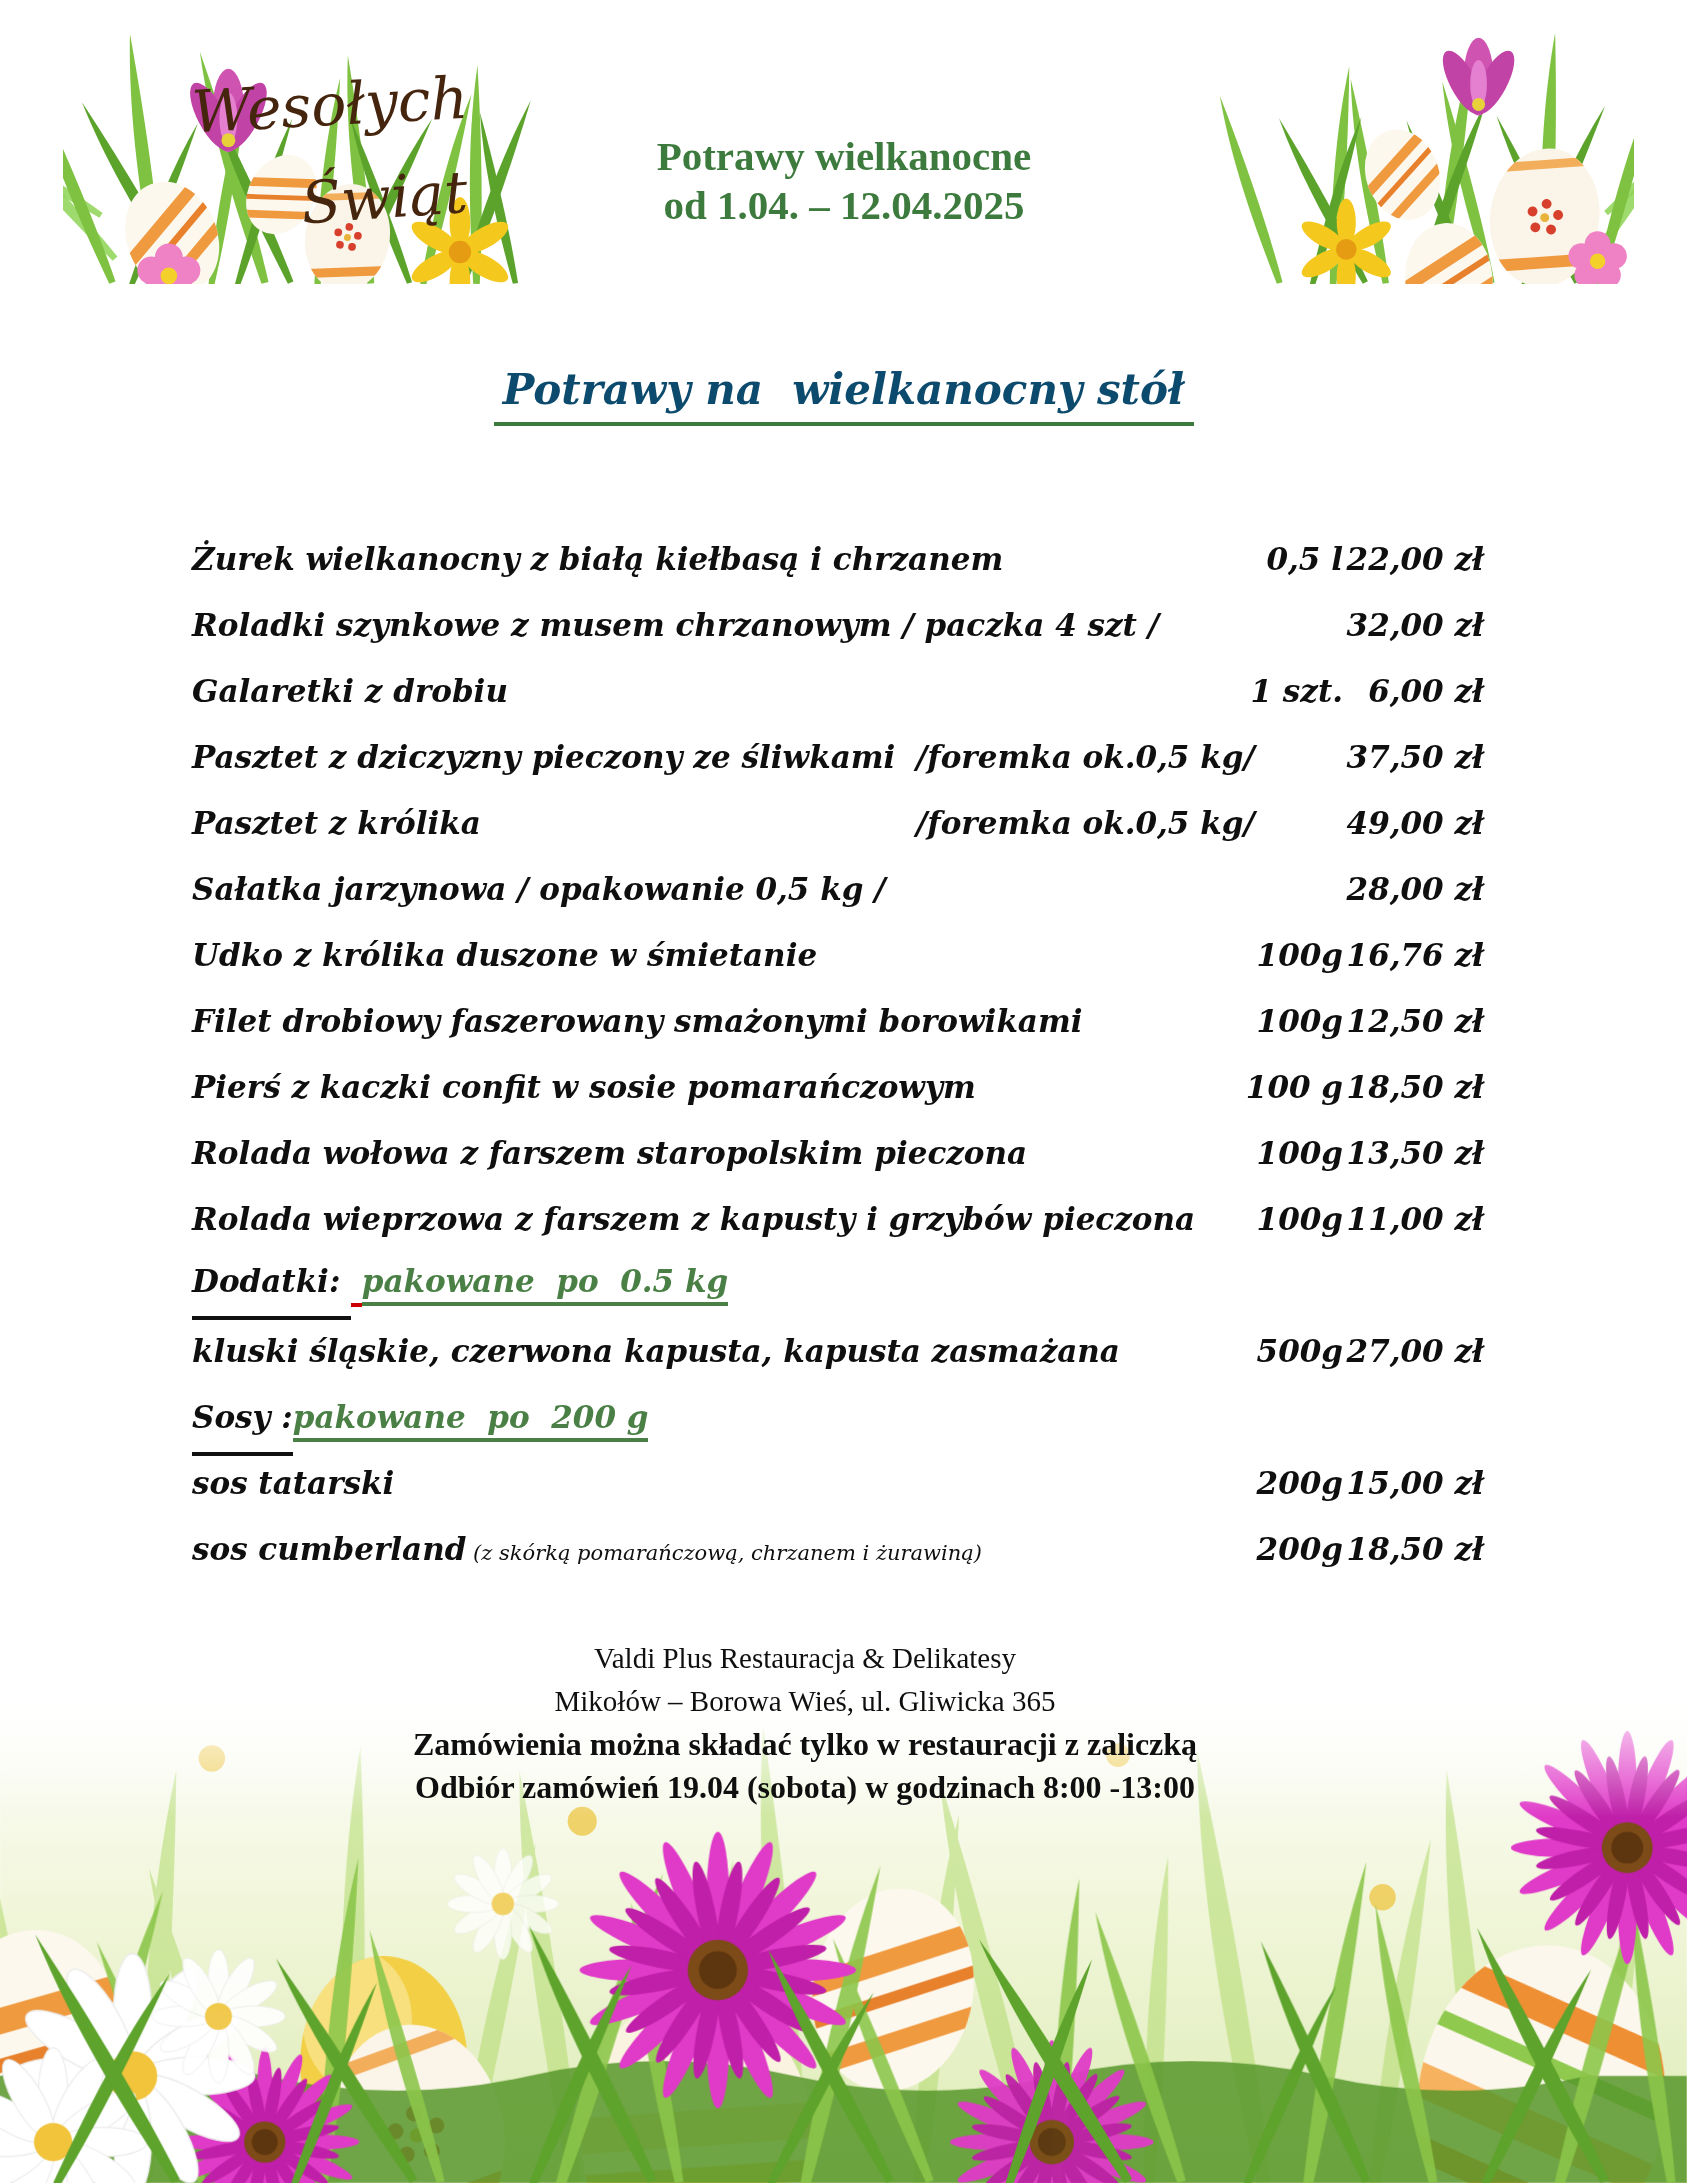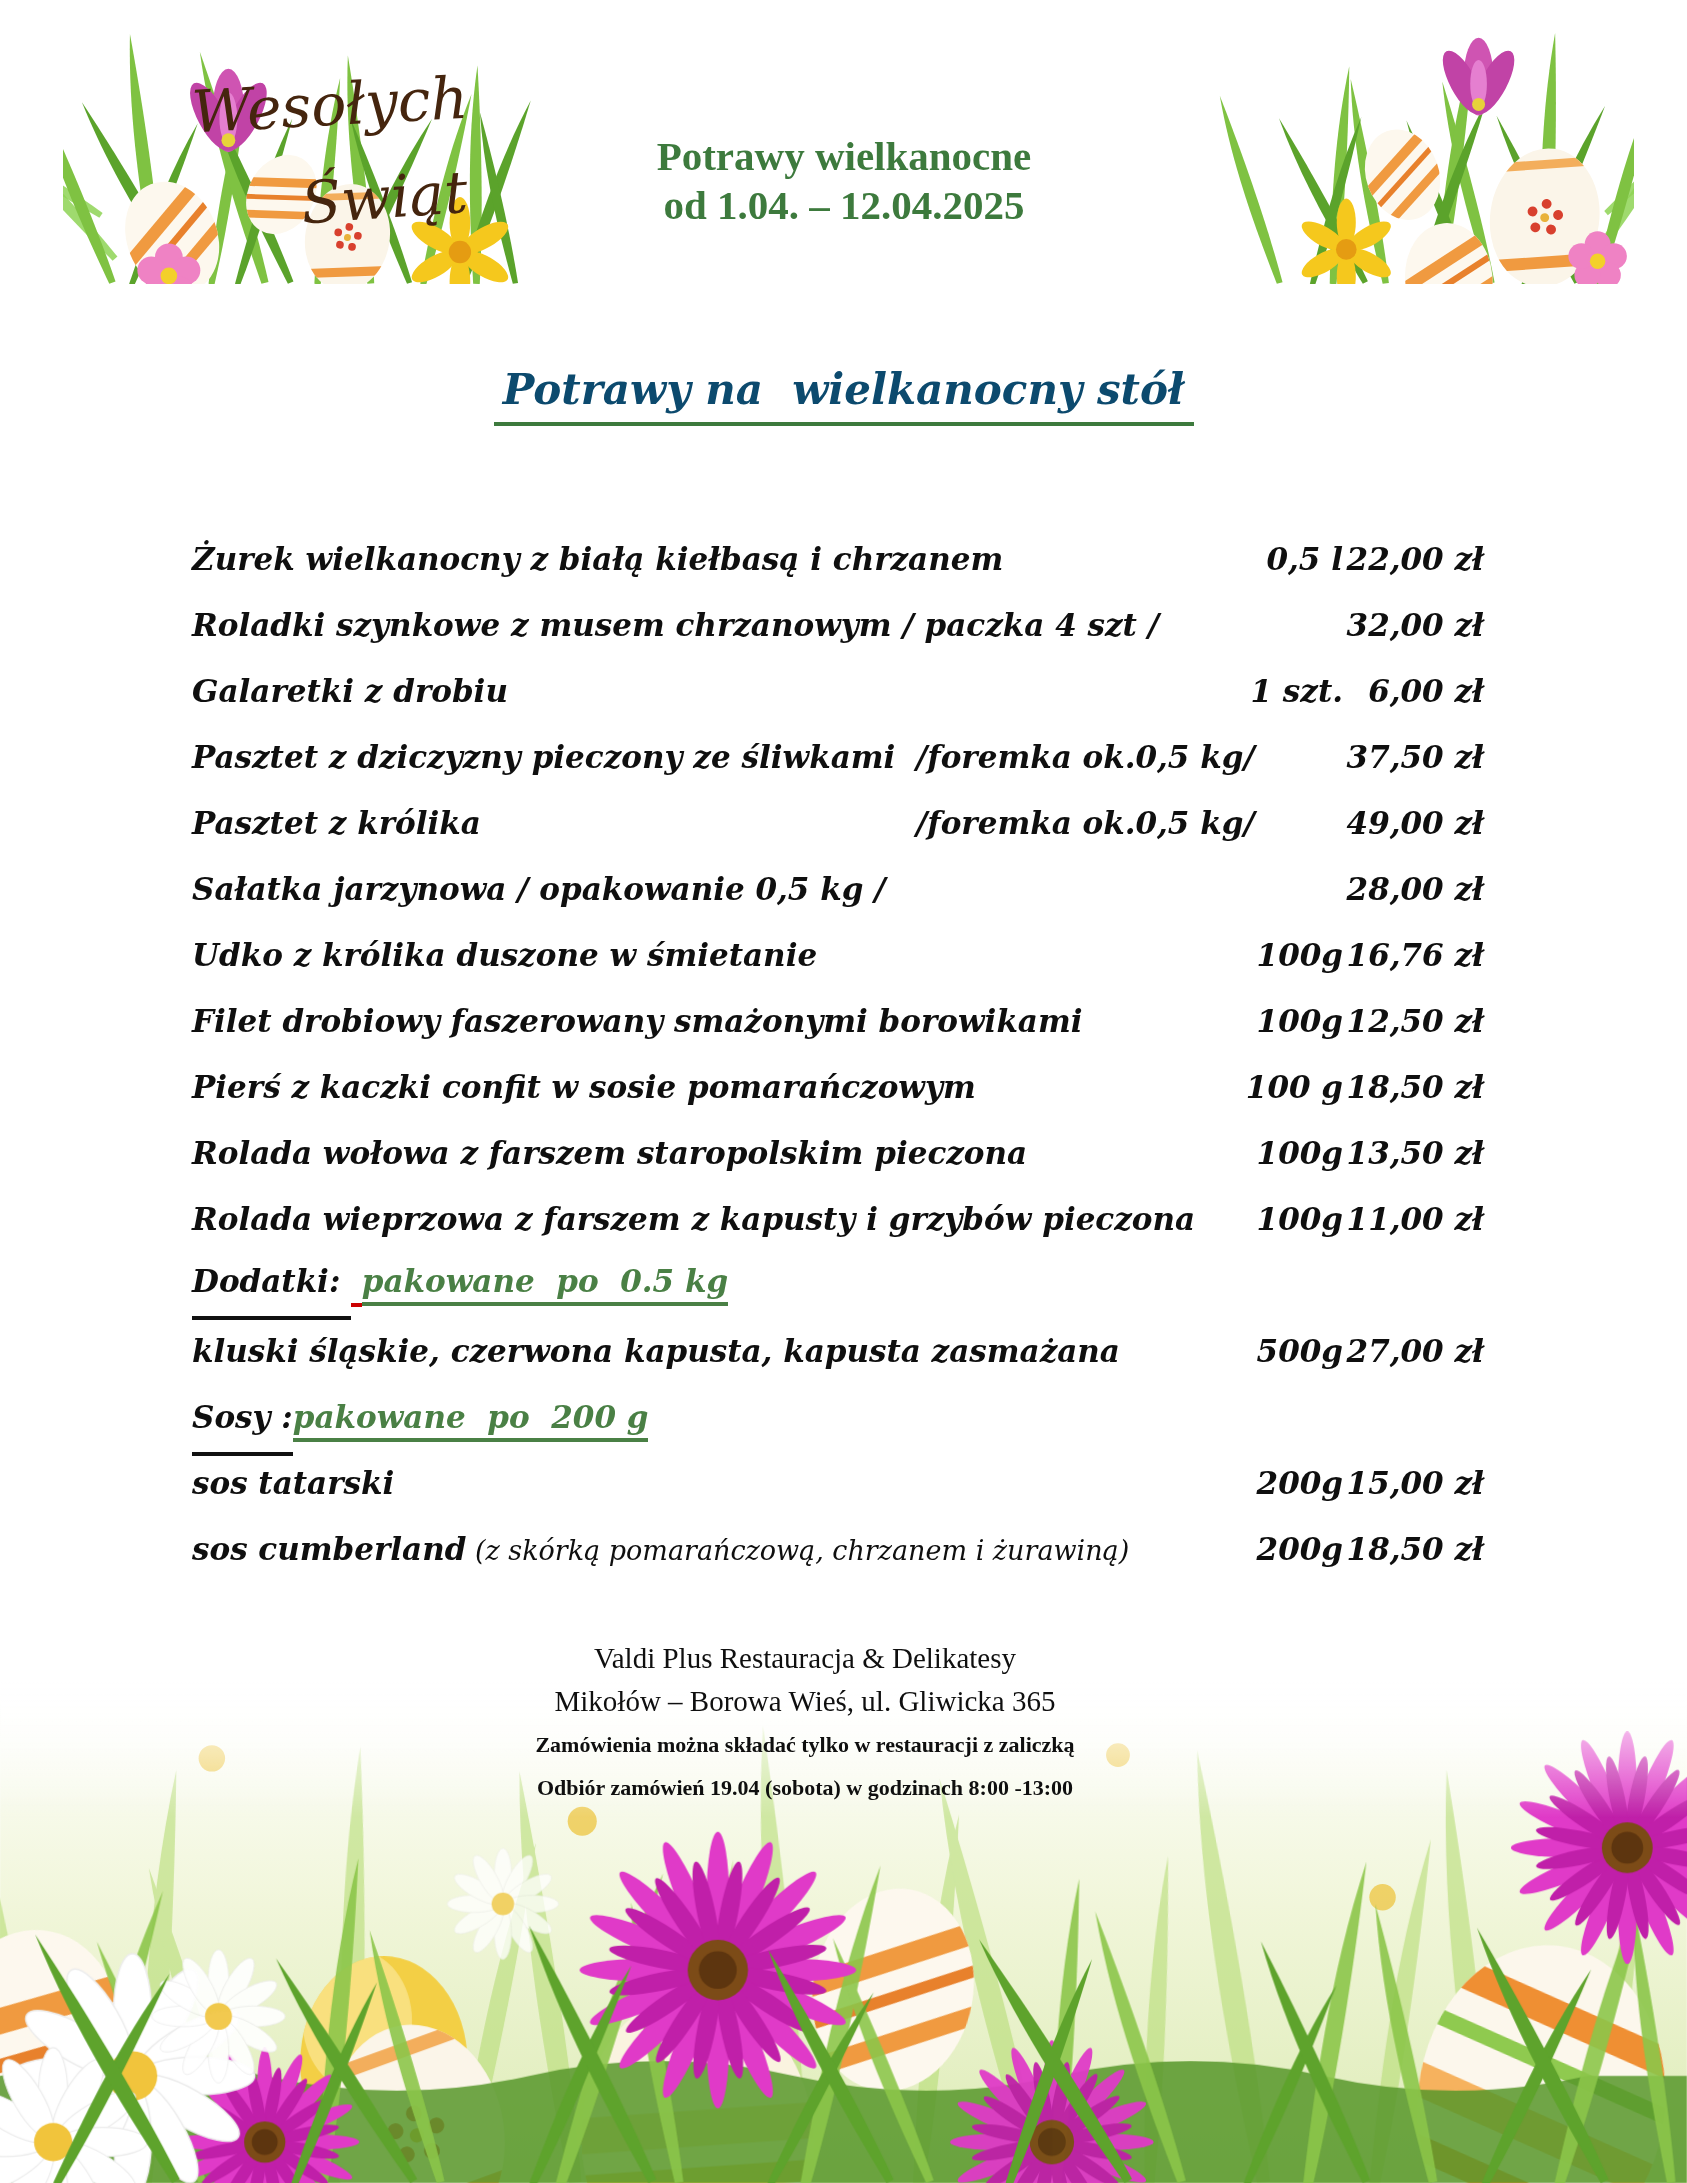--- a/index.html
+++ b/index.html
@@ -30,30 +30,30 @@
 
   
   #menu-rows{position:absolute;left:192px;top:526px;width:1293px;}
   .mrow{position:relative;height:66px;
         font-family:"DejaVu Serif",serif;font-style:italic;font-weight:bold;
         font-size:31px;color:#0f0f0f;}
   .mrow .name{position:absolute;left:0;top:50%;transform:translateY(-50%);white-space:pre;}
   .mrow .mid{position:absolute;left:724px;top:50%;transform:translateY(-50%);white-space:pre;}
   .mrow .qty{position:absolute;right:142px;top:50%;transform:translateY(-50%);white-space:pre;}
   .mrow .price{position:absolute;right:1px;top:50%;transform:translateY(-50%);white-space:pre;}
-  .name-detail{font-weight:normal;font-size:27px;}
+  .name-detail{font-weight:normal;font-size:21px;}
   .u-black{border-bottom:4.6px solid #111111;padding-bottom:17px;}
   .u-red{display:inline-block;width:10.6px;height:0;border-bottom:4.6px solid #cc0000;vertical-align:-15px;}
   .u-green{color:#4a8045;border-bottom:4.6px solid #4a8045;padding-bottom:3.3px;}
 
   
   .footer{position:absolute;left:0;top:1637px;width:1610px;text-align:center;z-index:5;}
   .footer div{line-height:43px;}
   .f-normal{font-size:29px;font-weight:normal;}
-  .f-bold{font-size:22px;font-weight:bold;}
+  .f-bold{font-size:32px;font-weight:bold;}
 
   
   #decor-bottom{position:absolute;left:0;top:1679px;width:1687px;height:504px;z-index:1;}
 
   svg text.greet{font-family:"DejaVu Serif",serif;font-style:italic;fill:#45250e;}
 </style>
 </head>
 <body>
 
 <svg width="0" height="0" style="position:absolute" aria-hidden="true">

